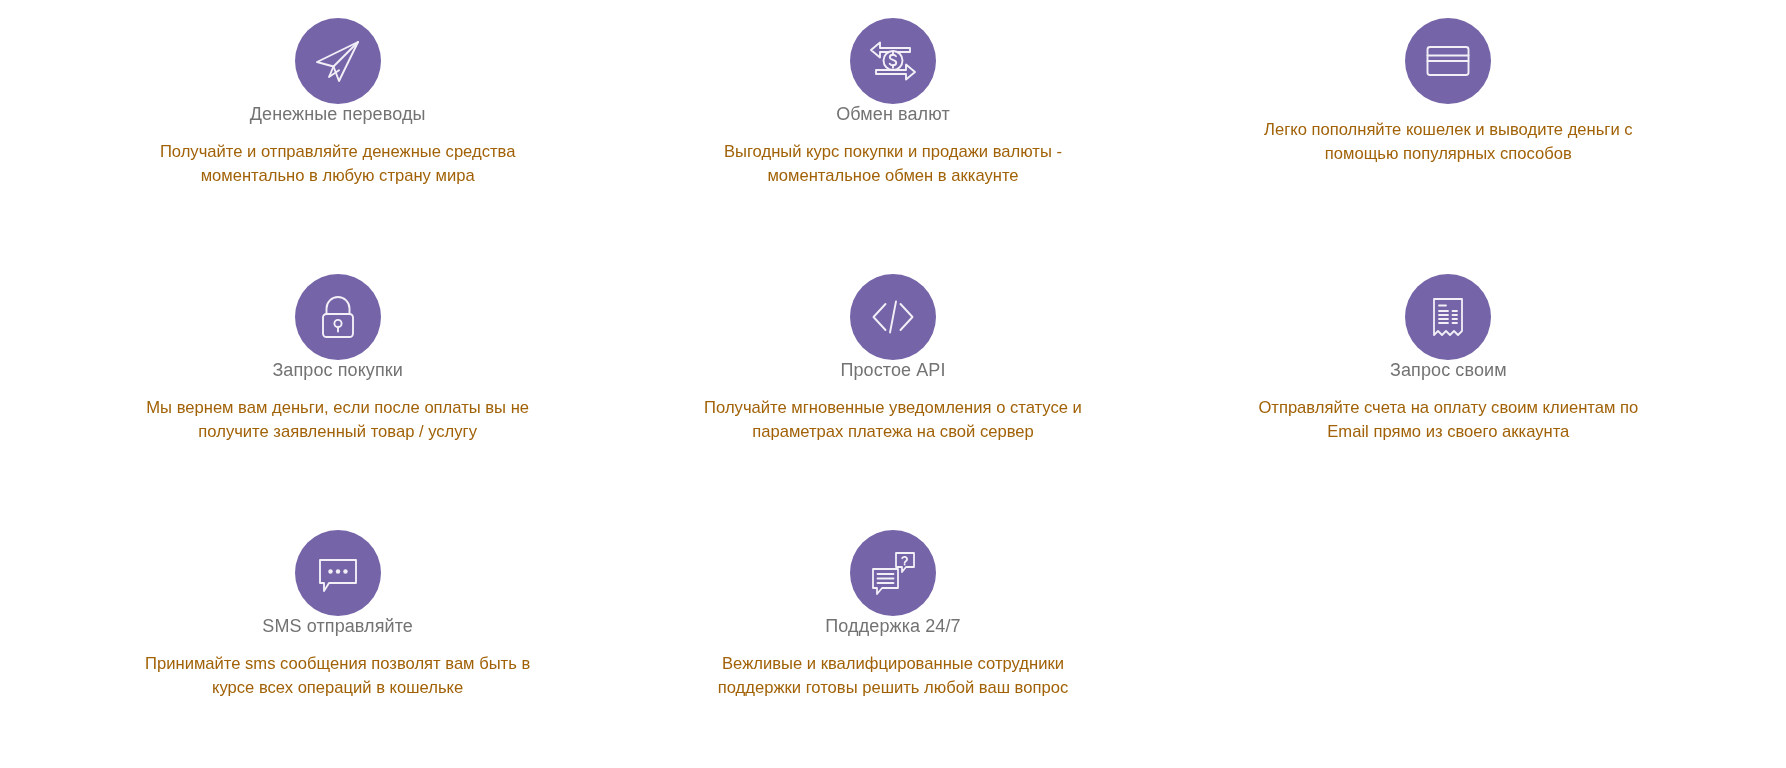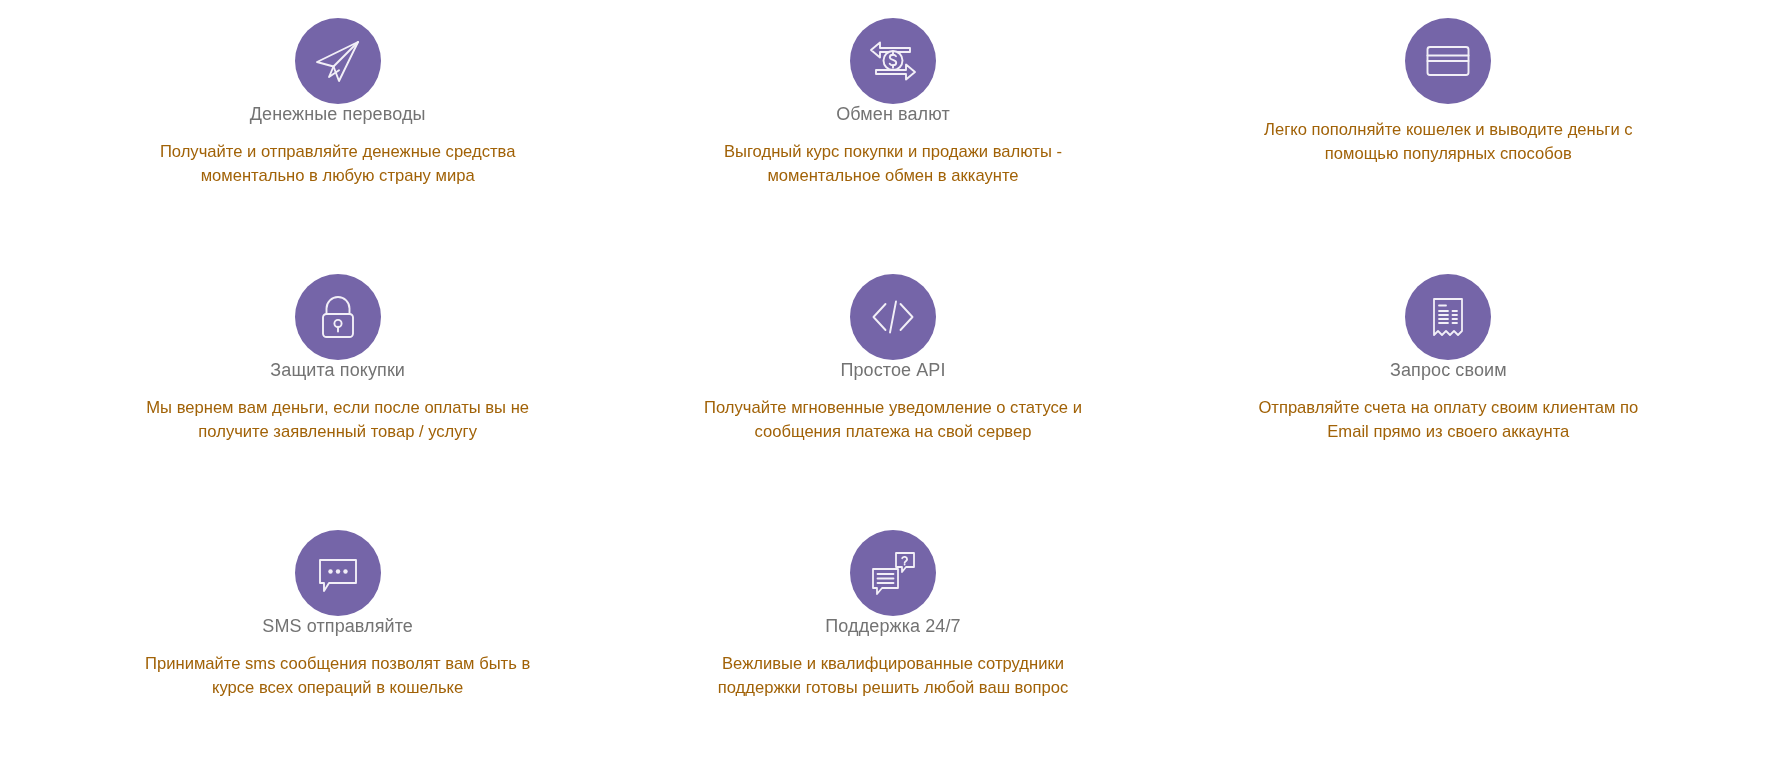--- a/index.html
+++ b/index.html
@@ -109,35 +109,35 @@
 
   <div class="feature-card col-0">
     <div class="icon-circle">
       <svg width="52" height="52" viewBox="0 0 52 52" fill="none" stroke="#f2eff7" stroke-width="1.9" stroke-linejoin="round" stroke-linecap="round">
         <path d="M14.5 23 V17.5 a11.5 11.5 0 0 1 23 0 V23"></path>
         <rect x="11" y="23" width="30" height="23" rx="3.5"></rect>
         <circle cx="26" cy="32.5" r="3.6"></circle>
         <path d="M26 35.6 L26 40.5"></path>
       </svg>
     </div>
-    <div class="feature-title">Защита покупки</div>
+    <div class="feature-title">Запрос покупки</div>
     <div class="feature-desc">Мы вернем вам деньги, если после оплаты вы не получите заявленный товар / услугу</div>
   </div>
 
 
   <div class="feature-card col-2">
     <div class="icon-circle">
       <svg width="52" height="52" viewBox="0 0 52 52" fill="none" stroke="#f2eff7" stroke-width="1.9" stroke-linejoin="round" stroke-linecap="round">
         <path d="M18.5 13 L6.5 26 L18.5 39"></path>
         <path d="M33.5 13 L45.5 26 L33.5 39"></path>
         <path d="M29 10.5 L23 41.5"></path>
       </svg>
     </div>
     <div class="feature-title">Простое API</div>
-    <div class="feature-desc">Получайте мгновенные уведомление о статусе и сообщения платежа на свой сервер</div>
+    <div class="feature-desc">Получайте мгновенные уведомления о статусе и параметрах платежа на свой сервер</div>
   </div>
 
   <div class="feature-card col-0">
     <div class="icon-circle">
       <svg width="52" height="52" viewBox="0 0 52 52" fill="none" stroke="#f2eff7" stroke-width="1.8" stroke-linejoin="round" stroke-linecap="round">
         <path d="M12 8 H40 V40 L36 44 L32 40 L28 44 L24 40 L20 44 L16 40 L12 44 Z"></path>
         <path d="M17 14.5 H24"></path>
         <path d="M17 20 H26 M17 24 H26 M17 28 H26 M17 32 H26"></path>
         <path d="M30.5 20 H35 M30.5 24 H35 M30.5 28 H35 M30.5 32 H35"></path>
       </svg>

